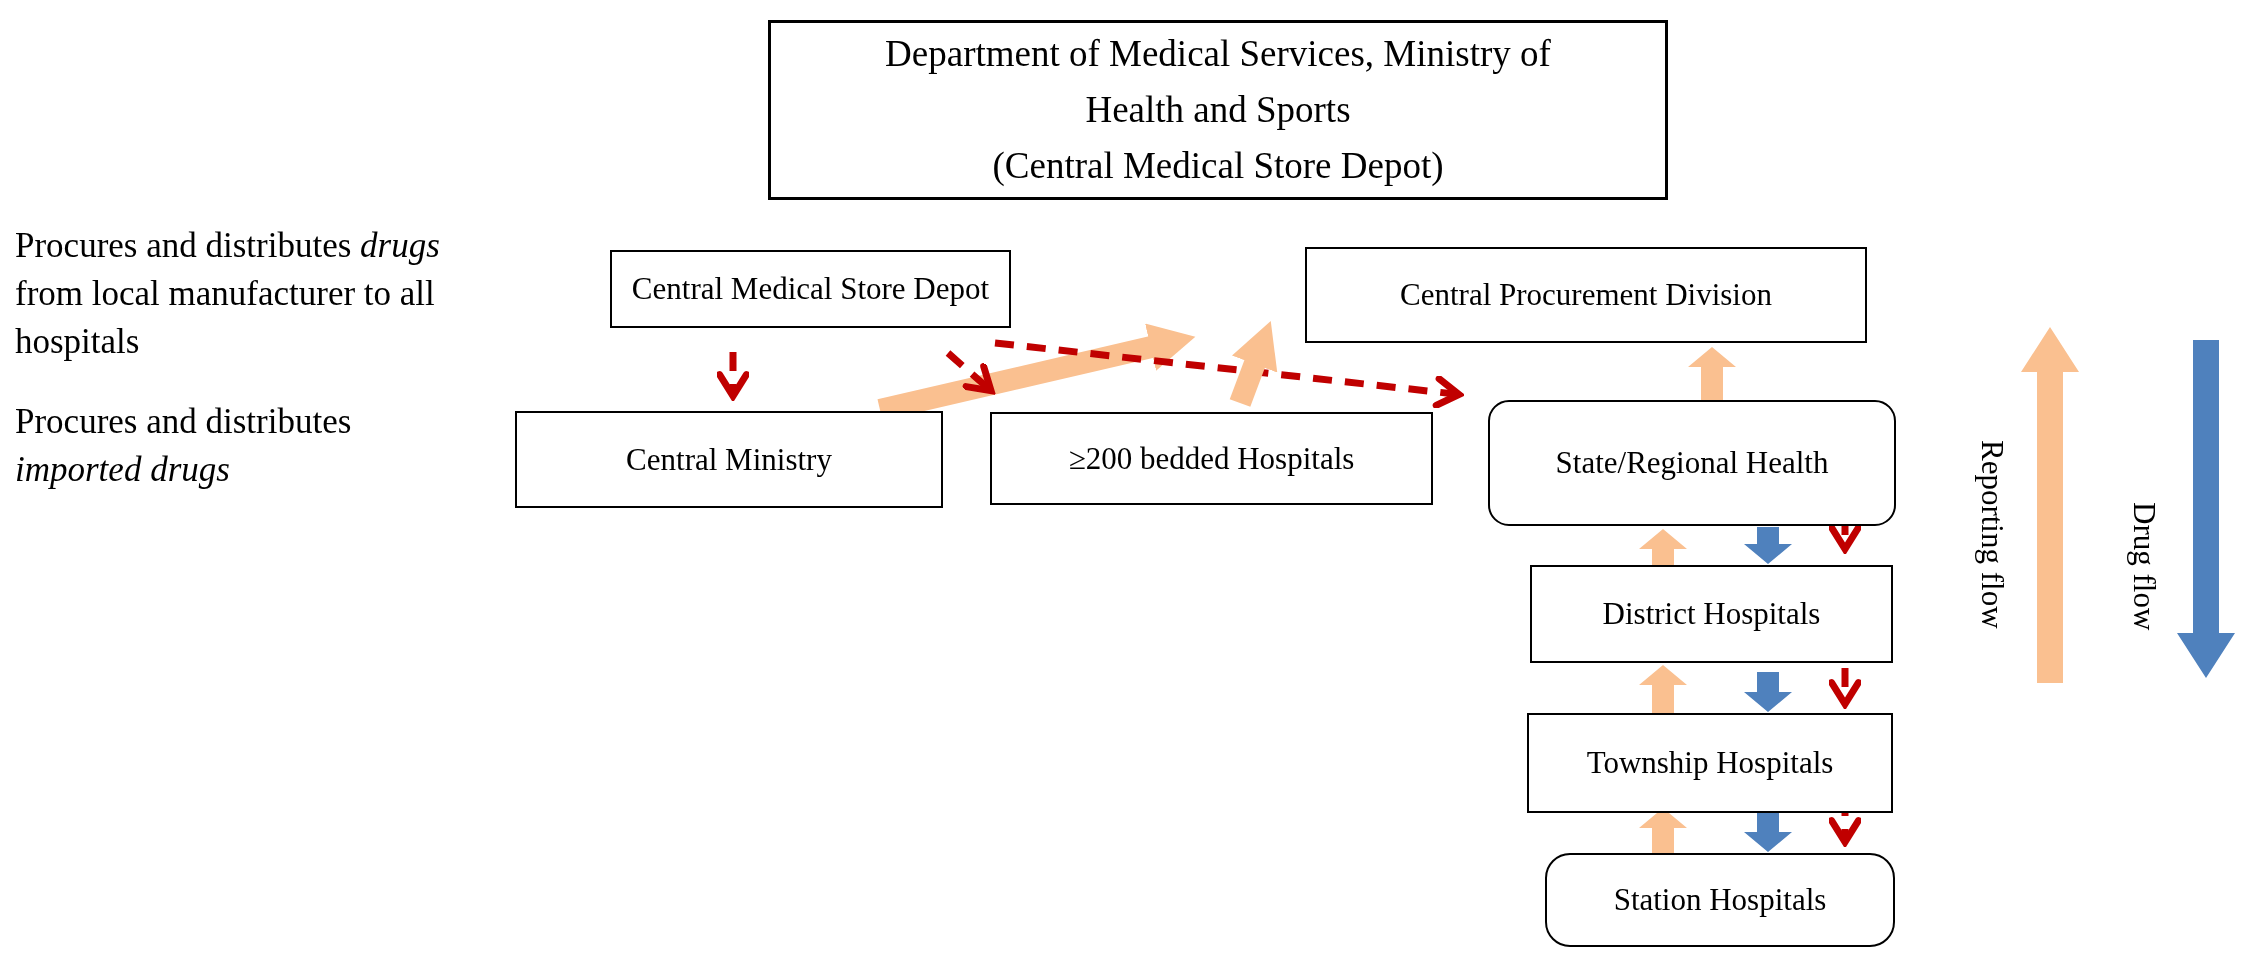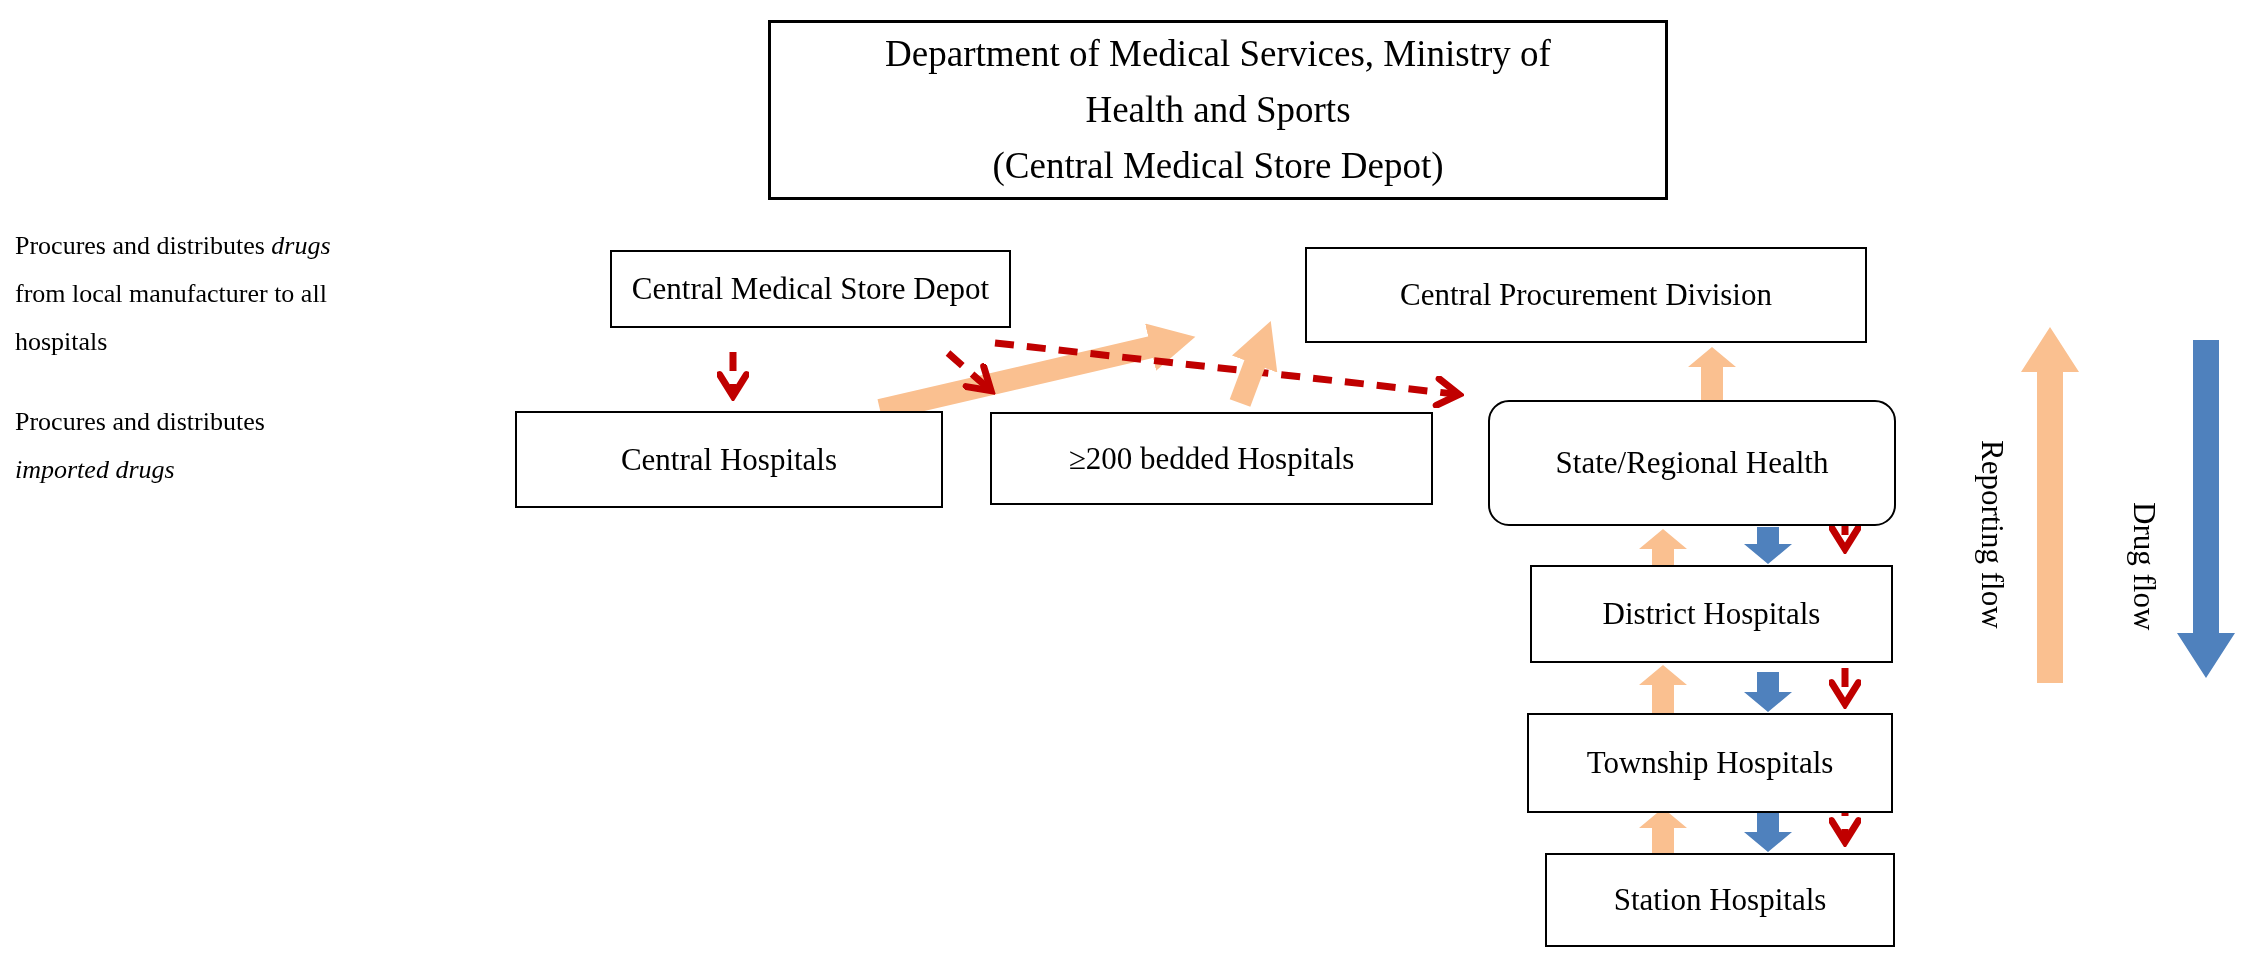--- a/index.html
+++ b/index.html
@@ -26,21 +26,21 @@
     border:2px solid var(--box-border,#000);
     display:flex;align-items:center;justify-content:center;
     text-align:center;
     font-size:31px;line-height:40px;
     box-sizing:border-box;
     padding:22px 10px;
   }
   .box.top{border-width:3px;font-size:37px;line-height:56px;}
   .note{
     position:absolute;
-    font-size:26px;line-height:48px;
+    font-size:35px;line-height:48px;
     white-space:nowrap;
   }
   .vlabel{
     position:absolute;
     writing-mode:vertical-rl;
     font-size:31px;
     white-space:nowrap;
   }
   .edge-red{stroke:var(--procurement-flow,#C00000);stroke-width:7;fill:none;stroke-dasharray:19 13;}
   .edge-orange-line{stroke:var(--reporting-flow,#FAC090);stroke-width:22;fill:none;}
@@ -98,42 +98,42 @@
 
   <div class="box" style="left:610px;top:250px;width:401px;height:78px;">
     <span>Central Medical Store Depot</span>
   </div>
 
   <div class="box" style="left:1305px;top:247px;width:562px;height:96px;">
     <span>Central Procurement Division</span>
   </div>
 
   <div class="box" style="left:515px;top:411px;width:428px;height:97px;">
-    <span>Central Hospitals</span>
+    <span>Central Ministry</span>
   </div>
 
   <div class="box" style="left:990px;top:412px;width:443px;height:93px;">
     <span>≥200 bedded Hospitals</span>
   </div>
 
   <div class="box" style="left:1488px;top:400px;width:408px;height:126px;line-height:46px;border-radius:21px;">
     <div>
       <div>State/Regional Health</div>
     </div>
   </div>
 
   <div class="box" style="left:1530px;top:565px;width:363px;height:98px;">
     <span>District Hospitals</span>
   </div>
 
   <div class="box" style="left:1527px;top:713px;width:366px;height:100px;">
     <span>Township Hospitals</span>
   </div>
 
-  <div class="box" style="left:1545px;top:853px;width:350px;height:94px;">
+  <div class="box" style="left:1545px;top:853px;width:350px;height:94px;border-radius:25px;">
     <span>Station Hospitals</span>
   </div>
 
   <div class="note" style="left:15px;top:222px;">
     <div><span>Procures and distributes </span><i>drugs</i></div>
     <div>from local manufacturer to all</div>
     <div>hospitals</div>
   </div>
 
   <div class="note" style="left:15px;top:398px;">

